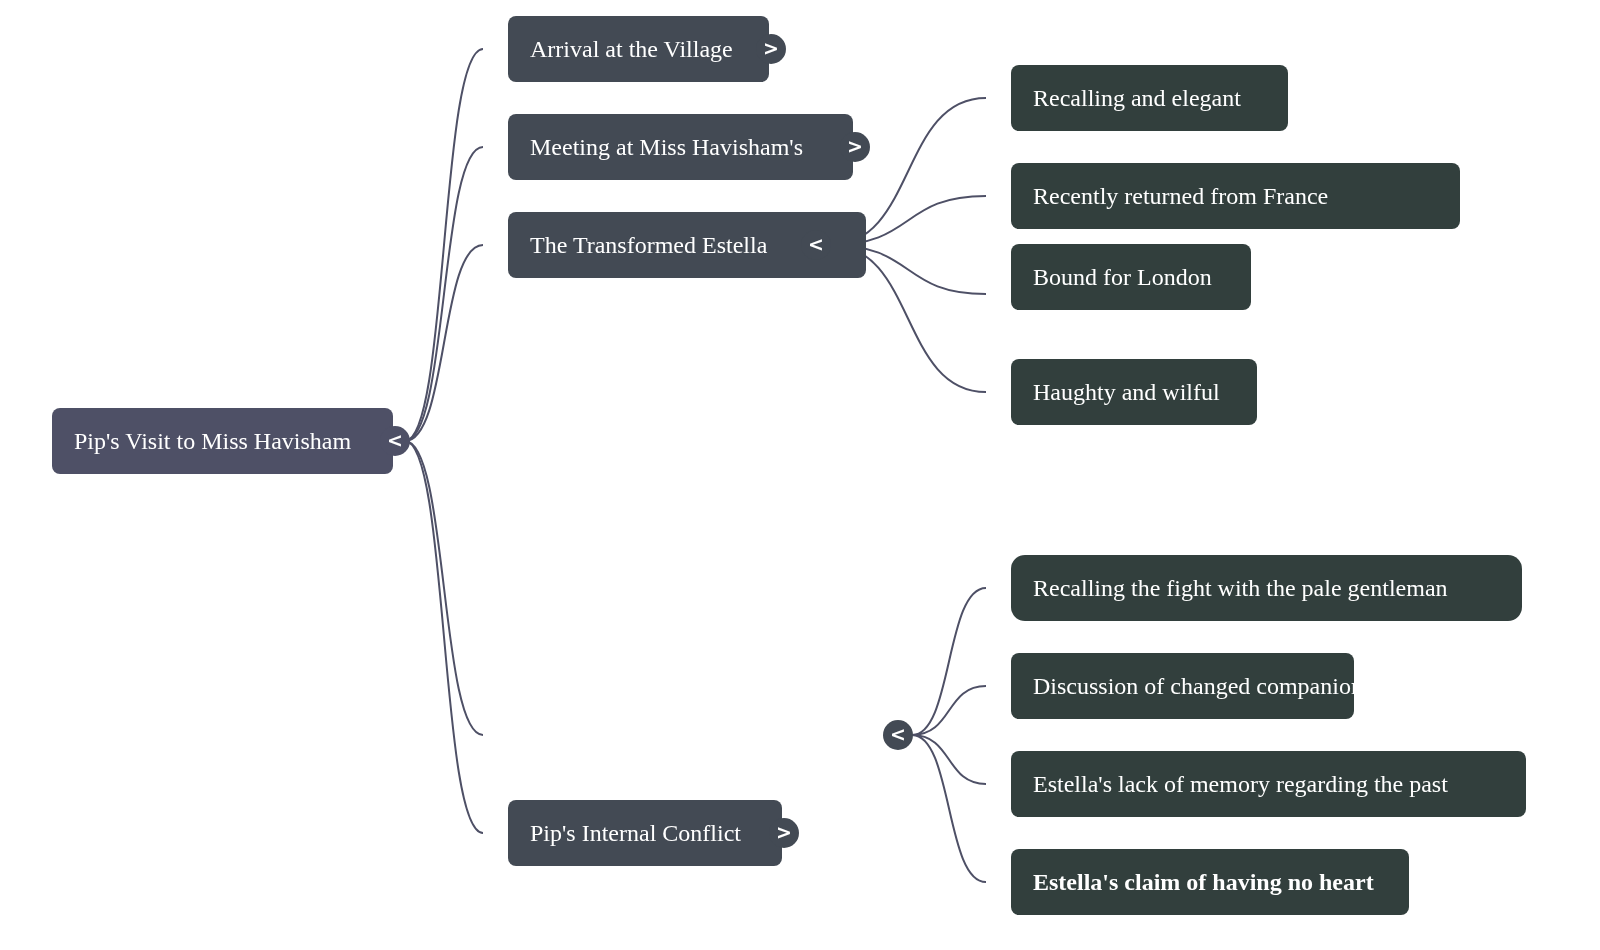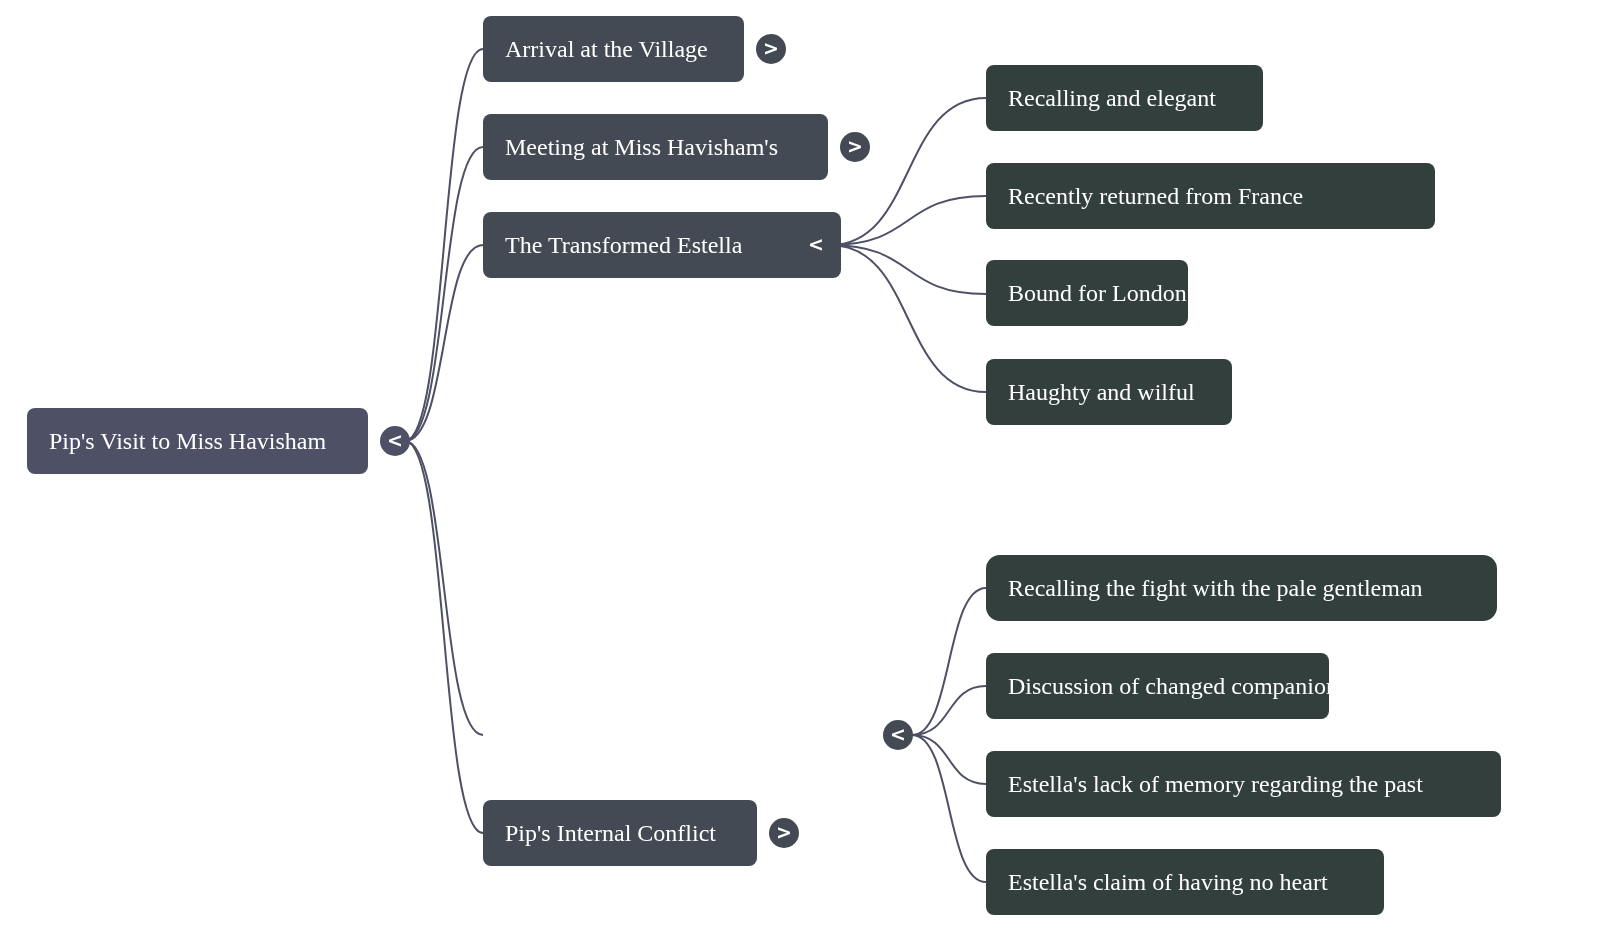--- a/index.html
+++ b/index.html
@@ -15,20 +15,21 @@
       position: absolute;
       height: 66px;
       box-sizing: border-box;
       border-radius: 8px;
       color: #ffffff;
       font-size: 24px;
       line-height: 66px;
       padding-left: 22px;
       white-space: nowrap;
       cursor: pointer;
+      margin-left: 25px;
     }
     .node.root { background: #4e5066; }
     .node.l1 { background: #434a54; }
     .node.l2 { background: #323f3d; }
     .toggle {
       position: absolute;
       width: 30px; height: 30px;
       border-radius: 50%;
       color: #ffffff;
       font-family: "DejaVu Sans", sans-serif;
@@ -72,20 +73,20 @@
   <div class="node l1" style="left:483px; top:212px; width:358px;">The Transformed Estella</div>
   <div class="toggle" style="left:801px; top:230px; background:#434a54;">&lt;</div>
 
   <div class="toggle" style="left:883px; top:720px; background:#434a54;">&lt;</div>
 
   <div class="node l1" style="left:483px; top:800px; width:274px;">Pip's Internal Conflict</div>
   <div class="toggle" style="left:769px; top:818px; background:#434a54;">&gt;</div>
 
   <div class="node l2" style="left:986px; top:65px; width:277px;">Recalling and elegant</div>
   <div class="node l2" style="left:986px; top:163px; width:449px;">Recently returned from France</div>
-  <div class="node l2" style="left:986px; top:260px; width:202px;">Bound for London</div>
+  <div class="node l2" style="left:986px; top:244px; width:240px;">Bound for London</div>
   <div class="node l2" style="left:986px; top:359px; width:246px;">Haughty and wilful</div>
 
   <div class="node l2" style="left:986px; top:555px; width:511px;border-radius:14px;">Recalling the fight with the pale gentleman</div>
   <div class="node l2" style="left:986px; top:653px; width:343px;">Discussion of changed companions</div>
   <div class="node l2" style="left:986px; top:751px; width:515px;">Estella's lack of memory regarding the past</div>
-  <div class="node l2" style="left:986px; top:849px; width:398px;">Estella's claim of having no heart</div>
+  <div class="node l2" style="left:986px; top:849px; width:398px;font-weight:bold;">Estella's claim of having no heart</div>
 </div>
 
 </body></html>

